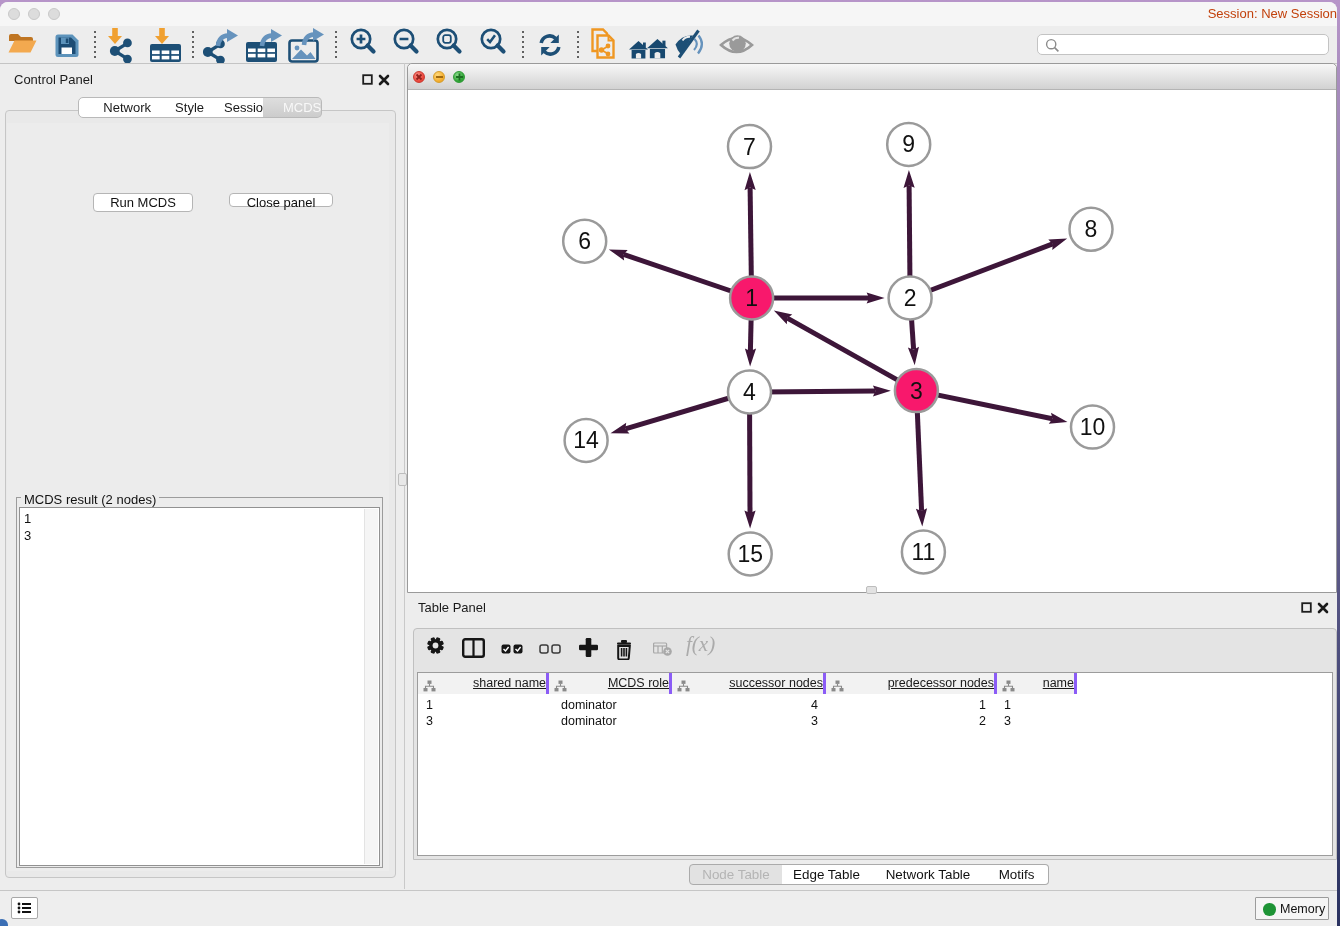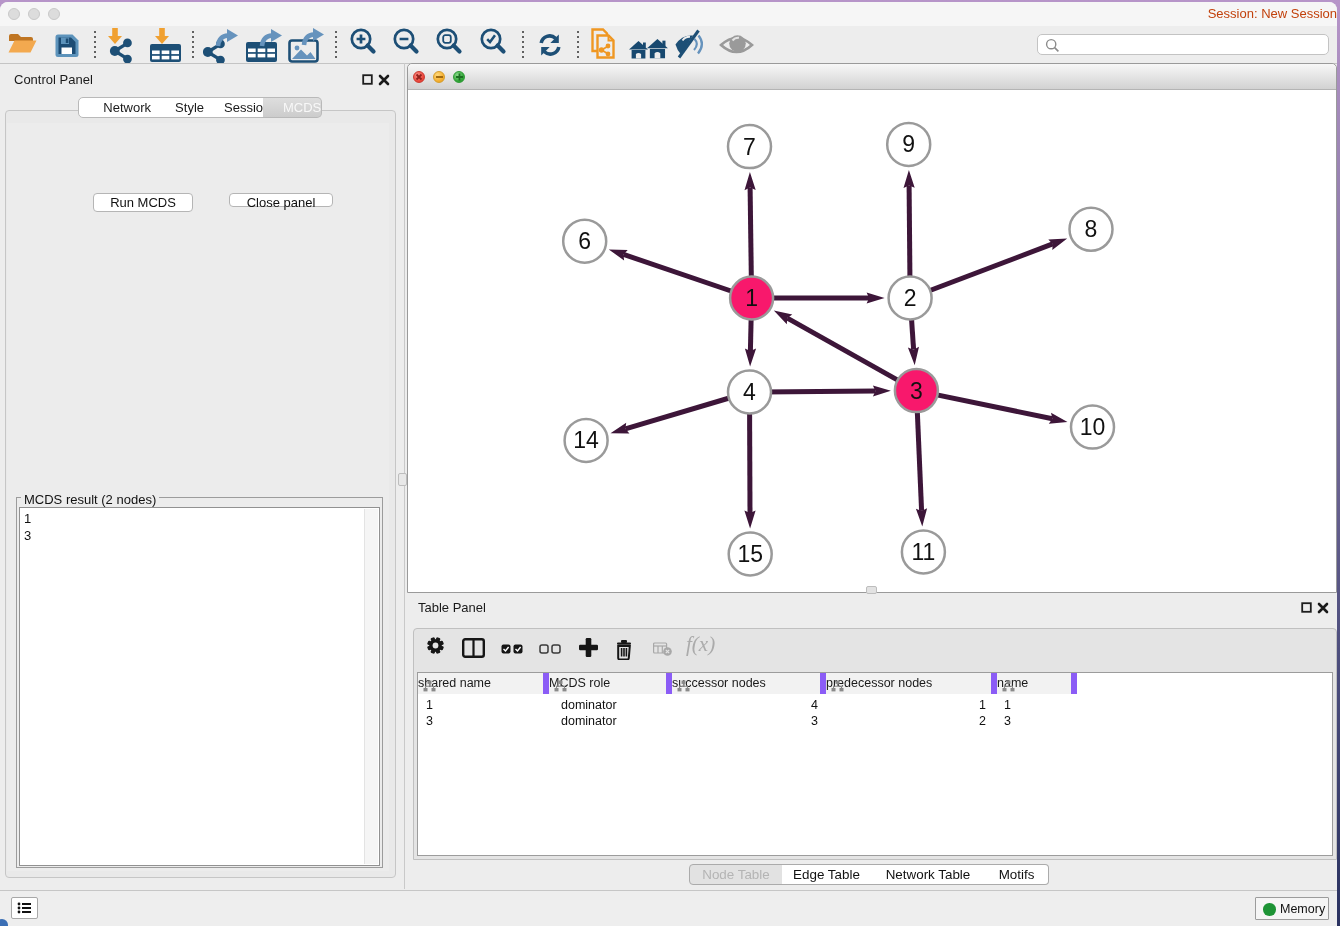--- a/index.html
+++ b/index.html
@@ -38,22 +38,22 @@
   border:1px solid #9a9a9a;border-radius:5px 5px 0 0;box-sizing:border-box;}
 #nettitle{position:absolute;left:0;top:0;width:100%;height:25px;
   background:linear-gradient(180deg,#f7f7f7,#dddddd 70%,#d2d2d2);border-bottom:1px solid #b4b4b4;border-radius:5px 5px 0 0;}
 #nettext{position:absolute;top:5px;left:0;width:100%;text-align:center;font-size:12.5px;color:#111;}
 .mtl{position:absolute;top:7px;width:12px;height:12px;border-radius:50%;box-sizing:border-box;}
 
 #tp-title{position:absolute;left:418px;top:598px;font-size:13px;color:#1a1a1a;}
 #tp-panel{position:absolute;left:413px;top:626px;width:924px;height:232px;background:#e4e4e4;
   border:1px solid #c0c0c0;border-radius:4px 4px 0 0;box-sizing:border-box;}
 #tp-table{position:absolute;left:417px;top:670px;width:916px;height:184px;background:#fff;border:1px solid #9c9c9c;box-sizing:border-box;}
-.th{position:absolute;top:0;height:21px;background:#f2f2f2;border-right:6px solid #8b5cf6;box-sizing:border-box;
-  font-size:12.5px;color:#1a1a1a;text-align:left;line-height:21px;}
+.th{position:absolute;top:0;height:21px;background:#f2f2f2;border-right:3px solid #8b5cf6;box-sizing:border-box;
+  font-size:12.5px;color:#1a1a1a;text-align:right;line-height:21px;text-decoration:underline;}
 .td{position:absolute;font-size:12.5px;color:#111;height:16px;line-height:16px;}
 
 .btab{position:absolute;top:862px;height:21px;box-sizing:border-box;background:#fff;border:1px solid #ababab;
   font-size:13.4px;color:#111;text-align:center;line-height:19px;}
 
 #statusbar{position:absolute;left:0;top:888px;width:100%;height:36px;background:#eeeeee;border-top:1px solid #c6c6c6;}
 #membtn{position:absolute;left:1255px;top:895px;width:74px;height:23px;background:#f5f5f5;border:1px solid #9c9c9c;border-radius:1px;box-sizing:border-box;font-size:12.5px;color:#111;}
 #listbtn{position:absolute;left:11px;top:895px;width:27px;height:22px;background:#fff;border:1px solid #a8a8a8;box-sizing:border-box;border-radius:2px;}
 </style>
 </head>

